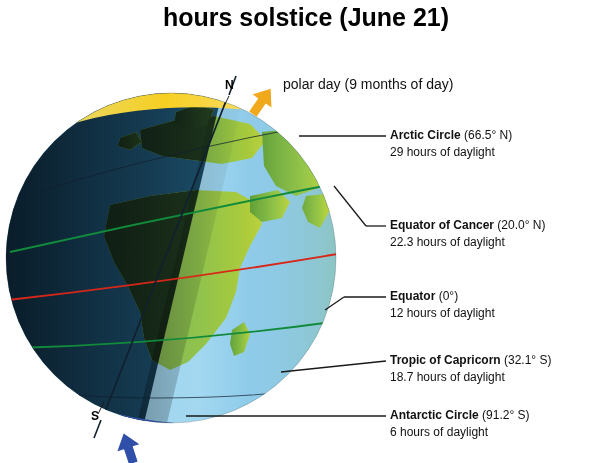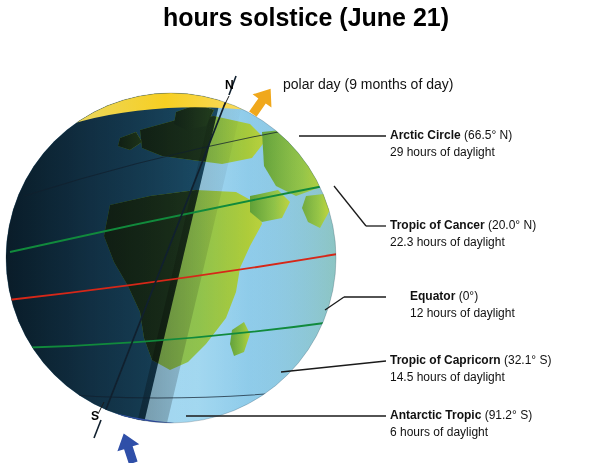--- a/index.html
+++ b/index.html
@@ -238,32 +238,32 @@
   <div class="pole-letter" style="left:91px; top:409px;">S</div>
 
   <div class="annot" style="left:283px; top:76px;">polar day (9 months of day)</div>
 
   <div class="lbl" style="left:390px; top:127px;">
     <span class="bold">Arctic Circle</span><span class="reg"> (66.5° N)</span>
     <span class="line2">29 hours of daylight</span>
   </div>
 
   <div class="lbl" style="left:390px; top:217px;">
-    <span class="bold">Tropic of Cancer</span><span class="reg"> (20.0° N)</span>
+    <span class="bold">Equator of Cancer</span><span class="reg"> (20.0° N)</span>
     <span class="line2">22.3 hours of daylight</span>
   </div>
 
-  <div class="lbl" style="left:390px; top:288px;margin-left:20px;">
+  <div class="lbl" style="left:390px; top:288px;">
     <span class="bold">Equator</span><span class="reg"> (0°)</span>
     <span class="line2">12 hours of daylight</span>
   </div>
 
   <div class="lbl" style="left:390px; top:352px;">
     <span class="bold">Tropic of Capricorn</span><span class="reg"> (32.1° S)</span>
-    <span class="line2">14.5 hours of daylight</span>
+    <span class="line2">18.7 hours of daylight</span>
   </div>
 
   <div class="lbl" style="left:390px; top:407px;">
-    <span class="bold">Antarctic Tropic</span><span class="reg"> (91.2° S)</span>
+    <span class="bold">Antarctic Circle</span><span class="reg"> (91.2° S)</span>
     <span class="line2">6 hours of daylight</span>
   </div>
 
 </div>
 
 </body></html>

